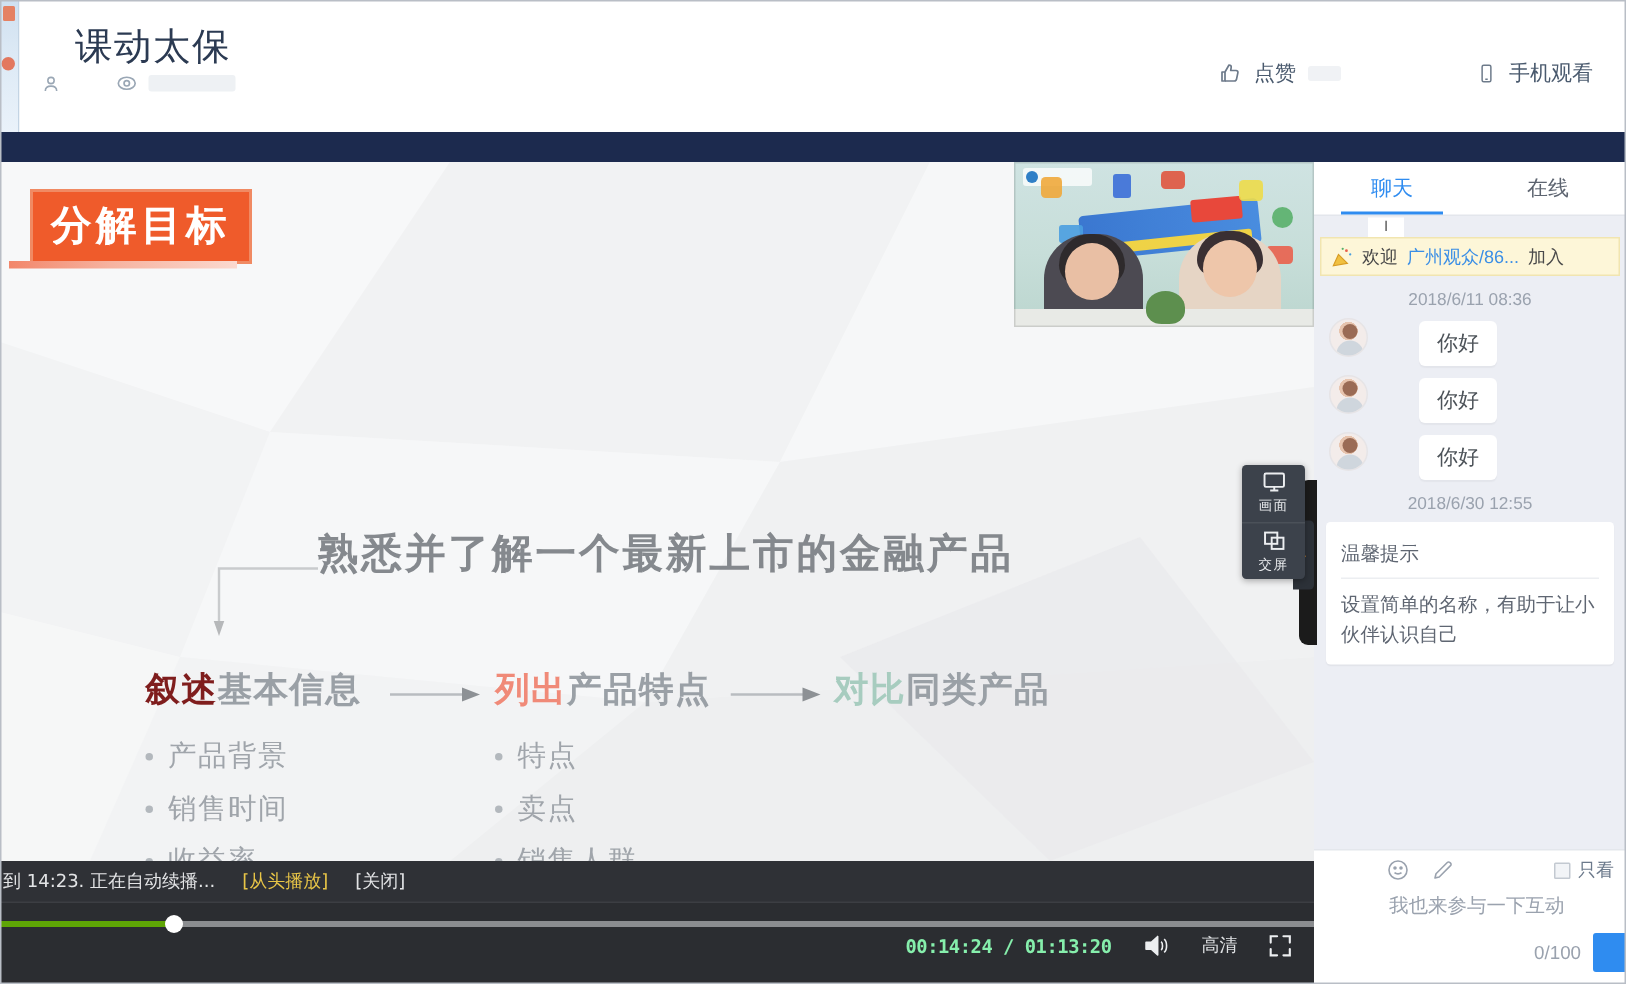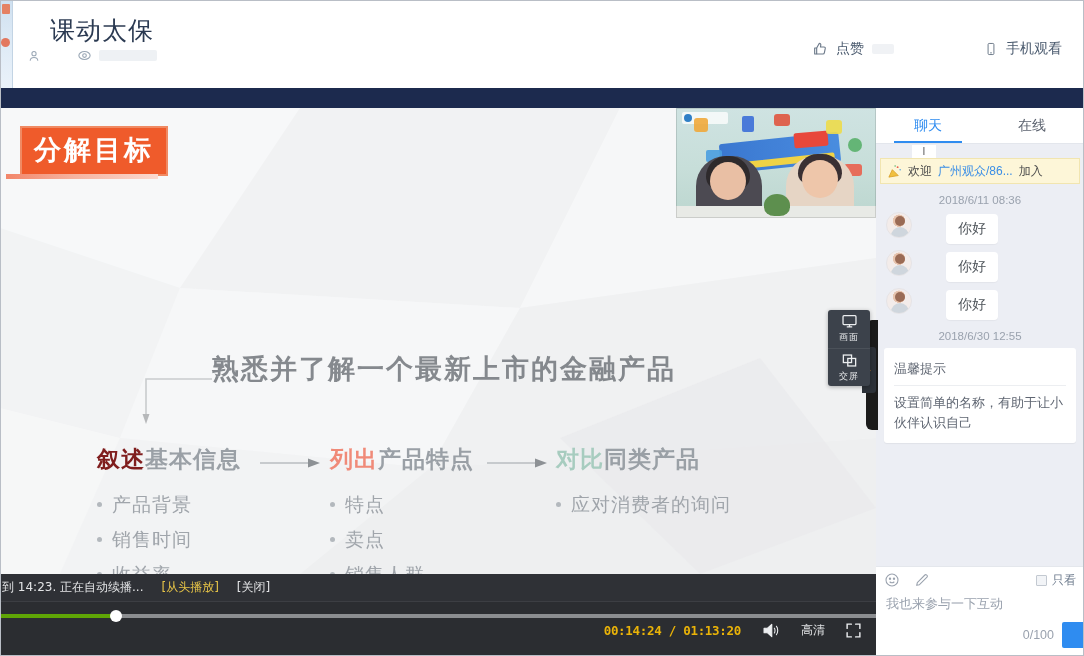--- a/index.html
+++ b/index.html
@@ -159,21 +159,21 @@
 
   
   .player {
     position:absolute; left:0; top:602px; width:876px; height:54px;
     background:#2b2d31;
   }
   .progress { position:absolute; left:0; top:12px; width:876px; height:4px; background:#8b8d90; cursor:pointer; }
   .progress .played { position:absolute; left:0; top:0; height:4px; background:#5fa506; }
   .progress .knob { position:absolute; top:-4px; width:12px; height:12px; background:#fff; border-radius:50%; }
   .ctrl-right { position:absolute; right:14px; top:20px; display:flex; align-items:center; gap:20px; color:#e6e7e9; font-size:12px; }
-  .time-txt { font-size:12.5px; font-weight:bold; color:#eab308; font-family:"DejaVu Sans Mono","Liberation Mono",monospace; letter-spacing:-.3px; }
+  .time-txt { font-size:12.5px; font-weight:bold; color:#86efac; font-family:"DejaVu Sans Mono","Liberation Mono",monospace; letter-spacing:-.3px; }
   .quality { font-size:12px; color:#dfe1e3; cursor:pointer; }
 
   
   .chat { position:absolute; left:876px; top:108px; width:208px; height:548px; background:#eceef4; }
   .chat-tabs { height:36px; background:#fff; display:flex; border-bottom:1px solid #e3e6ec; }
   .chat-tab {
     flex:1; display:flex; align-items:center; justify-content:center;
     font-size:14px; color:#5d6470; cursor:pointer; position:relative;
   }
   .chat-tab.active { color:#2f8cf0; }
@@ -199,21 +199,21 @@
   .avatar .bd { position:absolute; left:4px; top:14px; width:18px; height:12px; border-radius:9px 9px 0 0; background:#cfd6dd; }
   .bubble {
     align-self:flex-start; margin-left:34px; margin-top:2px;
     background:#fff; border-radius:4px; padding:6px 12px;
     font-size:14px; color:#4d5359; box-shadow:0 1px 1px rgba(0,0,0,.04);
   }
   .tipcard { background:#fff; border-radius:3px; margin:4px 2px 0; padding:12px 10px 10px; box-shadow:0 1px 1px rgba(0,0,0,.05); }
   .tip-title { font-size:13px; color:#5f6672; padding-bottom:7px; border-bottom:1px solid #eceef1; }
   .tip-body { font-size:13px; color:#5f6672; line-height:20px; padding-top:7px; }
 
-  .chat-input { position:absolute; left:876px; bottom:0; width:208px; height:90px; background:#fff; border-top:1px solid #e4e7ec; }
+  .chat-input { position:absolute; left:876px; bottom:0; width:208px; height:90px; background:#fff; border-top:1px solid #e4e7ec;padding-left:40px; }
   .ci-tools { height:26px; display:flex; align-items:center; padding:0 8px; gap:14px; }
   .ci-spacer { flex:1; }
   .ci-check { display:flex; align-items:center; gap:5px; font-size:12px; color:#6c7a8c; cursor:pointer; white-space:nowrap; }
   .ci-box { width:11px; height:11px; border:1px solid #c3c9d1; background:#f2f4f7; border-radius:1px; }
   .ci-text { padding:2px 10px 0; font-size:13px; color:#9aa2ae; }
   .ci-foot { position:absolute; right:0; bottom:8px; display:flex; align-items:center; gap:8px; }
   .ci-count { font-size:12.5px; color:#9aa2ae; }
   .send-btn { width:22px; height:26px; background:#2f8cf0; border-radius:2px 0 0 2px; cursor:pointer; }
 
   .win-border { position:absolute; inset:0; border:1px solid #b9bec6; pointer-events:none; }
@@ -341,26 +341,20 @@
               <span class="dot"></span>
               <span>销售人群</span>
             </div>
 
         </div>
       </div>
 
       <div class="col col-3">
         <div class="col-head">
           <span class="kw-green">对比</span><span class="kw-grey">同类产品</span>
-        </div>
-        <div class="bullets">
-          <div class="bullet">
-              <span class="dot"></span>
-              <span>应对消费者的询问</span>
-            </div>
         </div>
       </div>
 
       <svg class="arrow-connect arr-1" width="62" height="14" viewBox="0 0 62 14">
         <line x1="0" y1="7" x2="50" y2="7" stroke="#b9bcc0" stroke-width="1.6"></line>
         <polygon points="60,7 48,2.4 48,11.6" fill="#8d9195"></polygon>
       </svg>
       <svg class="arrow-connect arr-2" width="62" height="14" viewBox="0 0 62 14">
         <line x1="0" y1="7" x2="50" y2="7" stroke="#b9bcc0" stroke-width="1.6"></line>
         <polygon points="60,7 48,2.4 48,11.6" fill="#8d9195"></polygon>

